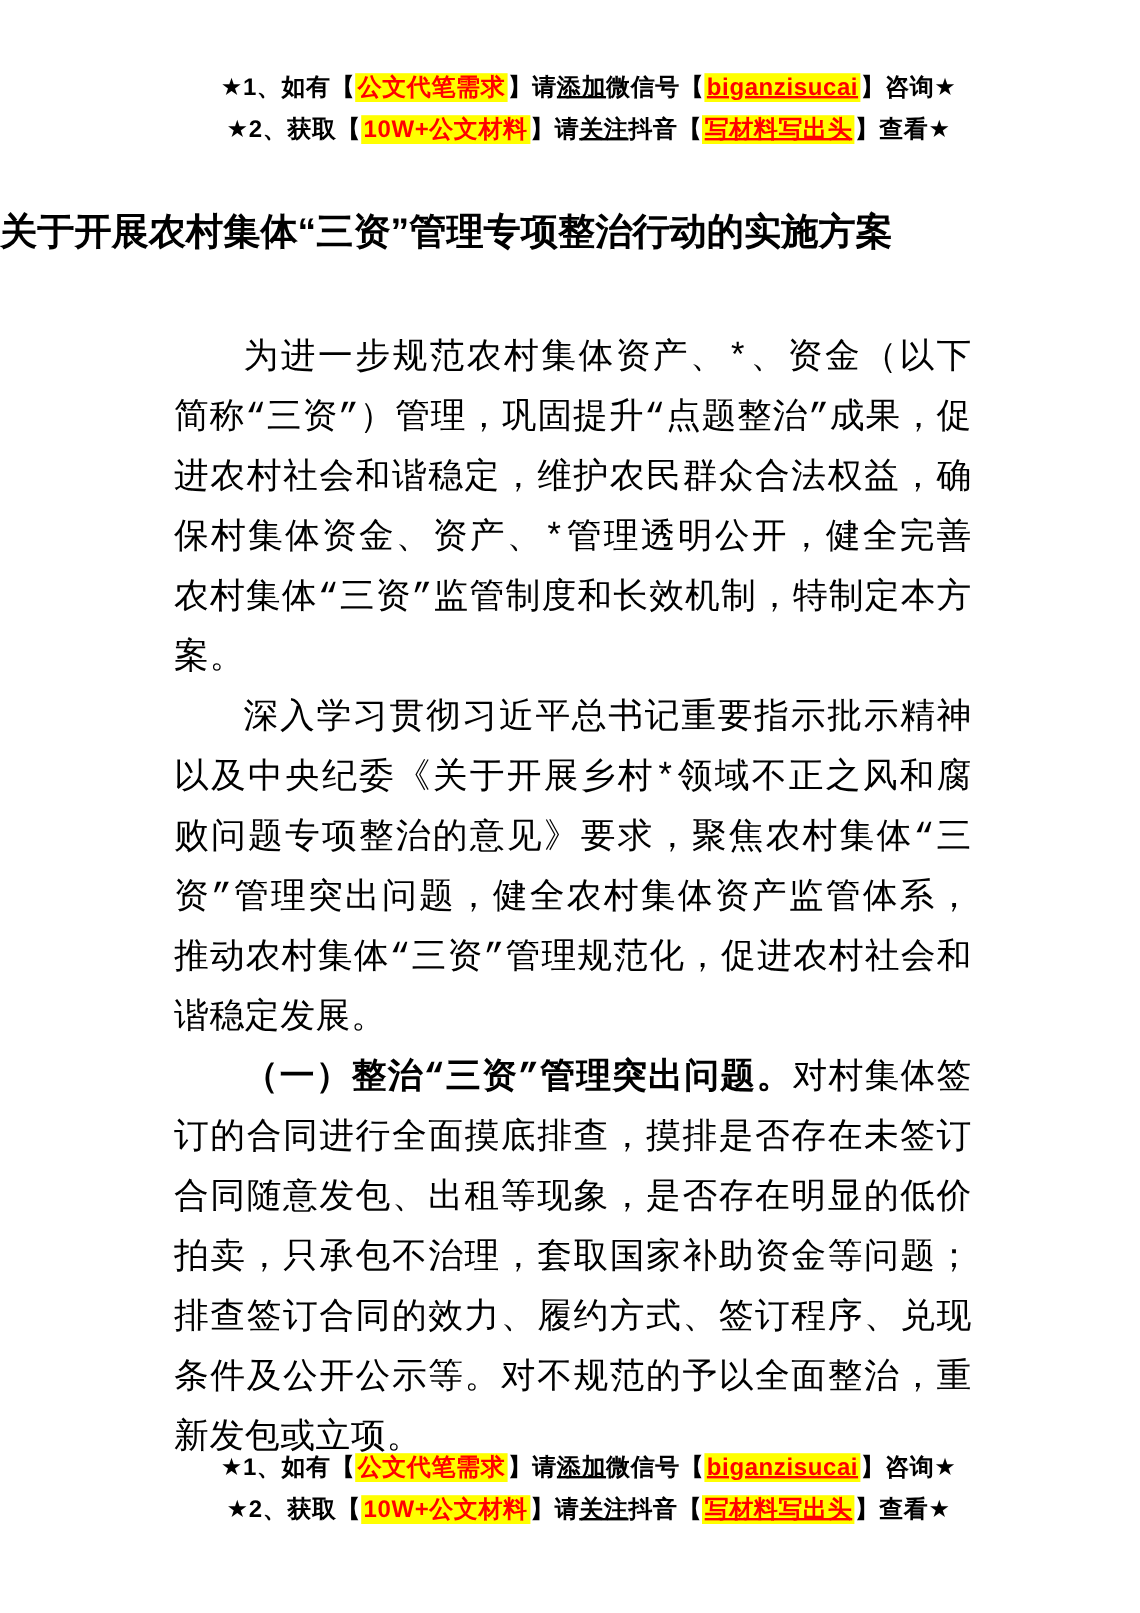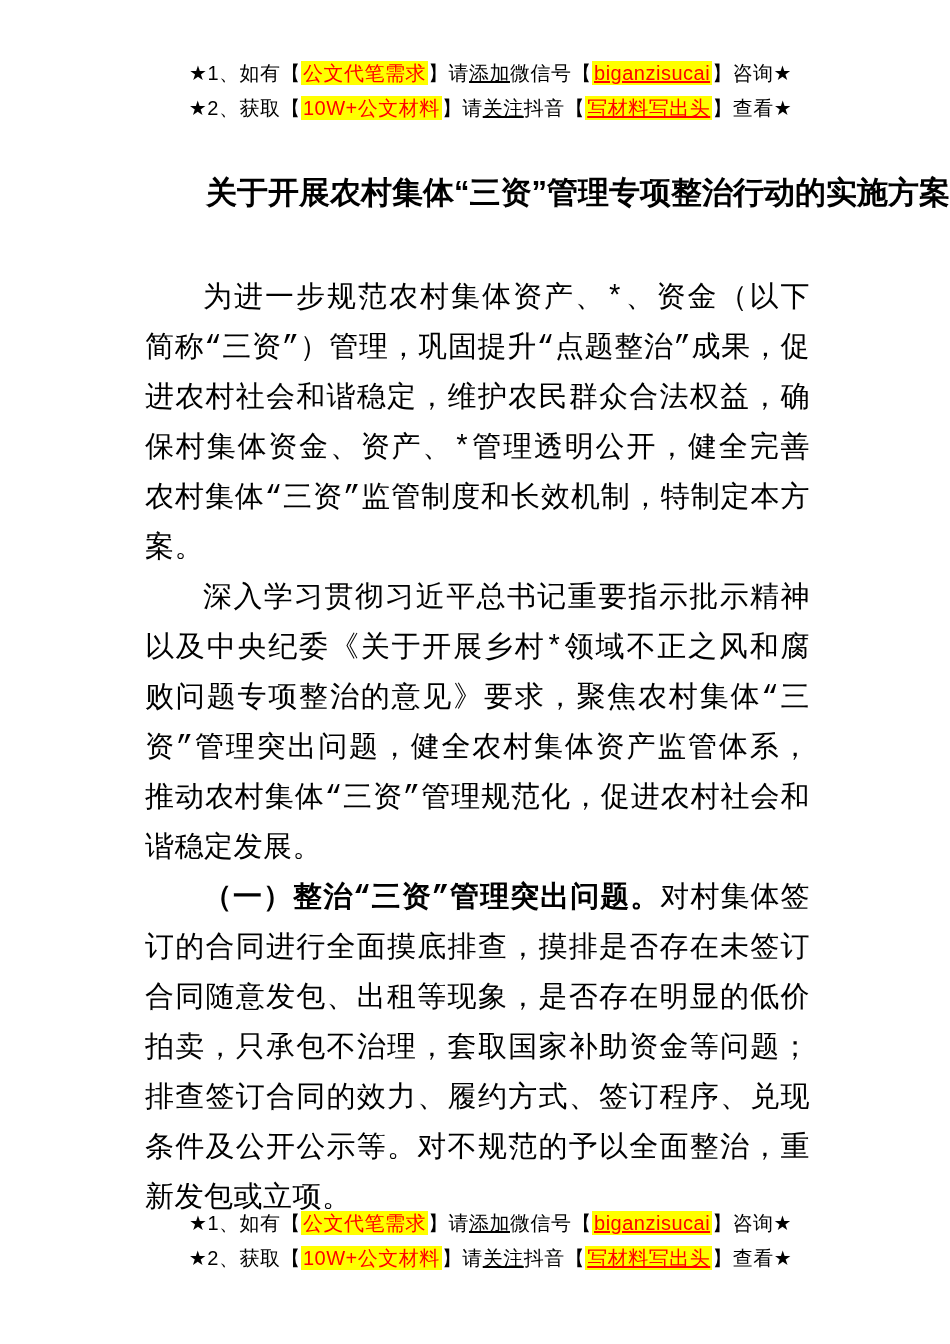--- a/index.html
+++ b/index.html
@@ -8,42 +8,42 @@
     width: 950px;
     height: 1344px;
     background: #ffffff;
     color: #000000;
     font-family: "Liberation Sans", "DejaVu Sans", sans-serif;
     position: relative;
     overflow: hidden;
   }
   .notice {
     text-align: center;
-    font-weight: 400;
+    font-weight: 700;
     font-size: 20px;
     line-height: 35px;
     letter-spacing: 0.5px;
     padding-left: 31px;
   }
   .notice-header { padding-top: 56px; }
   .notice-footer {
     position: absolute;
     top: 1206px;
     left: 0;
     right: 0;
   }
   .hl {
     background: #ffff00;
     color: #ff0000;
     padding: 1px 2px;
   }
   .ul { text-decoration: underline; }
   .doc-title {
     margin-top: 46px;
-    text-align: right;
+    text-align: left;
     font-size: 31px;
     line-height: 42px;
     font-weight: 700;
   }
   .doc-body {
     margin: 60px 140px 0 145px;
     font-size: 29px;
     line-height: 50px;
     text-align: justify;
     letter-spacing: 0.5px;

